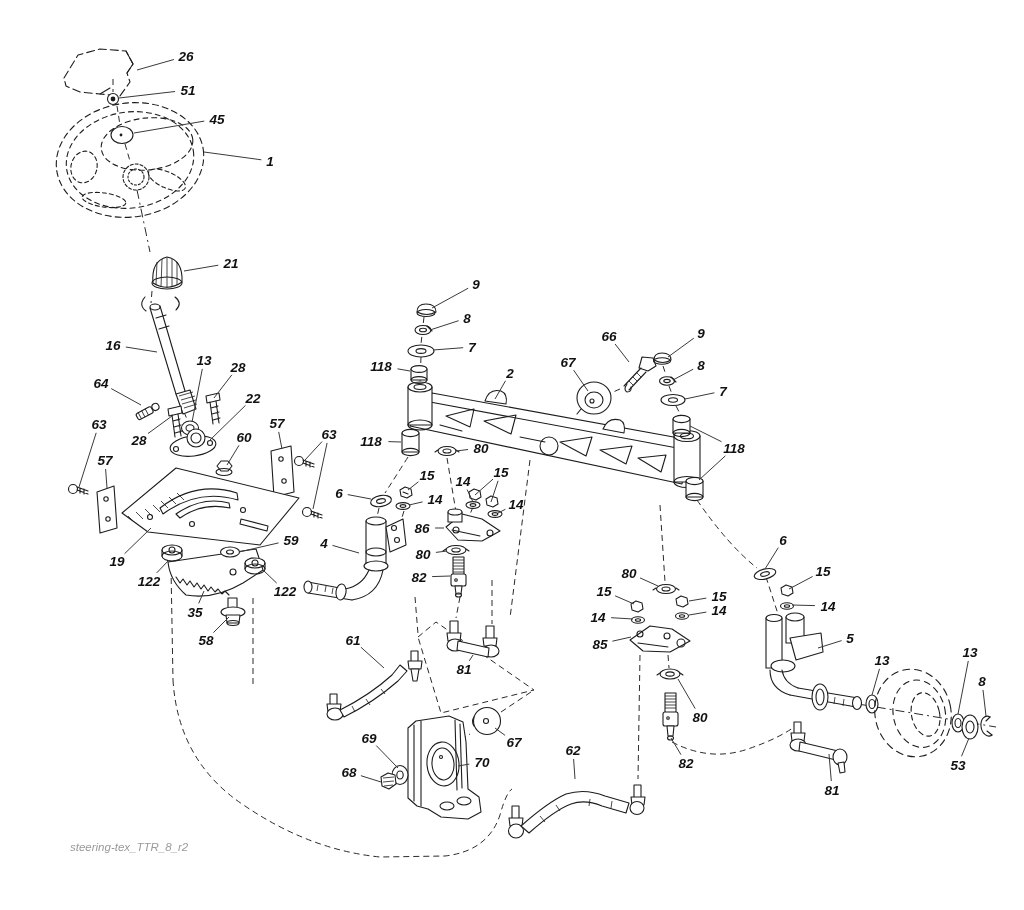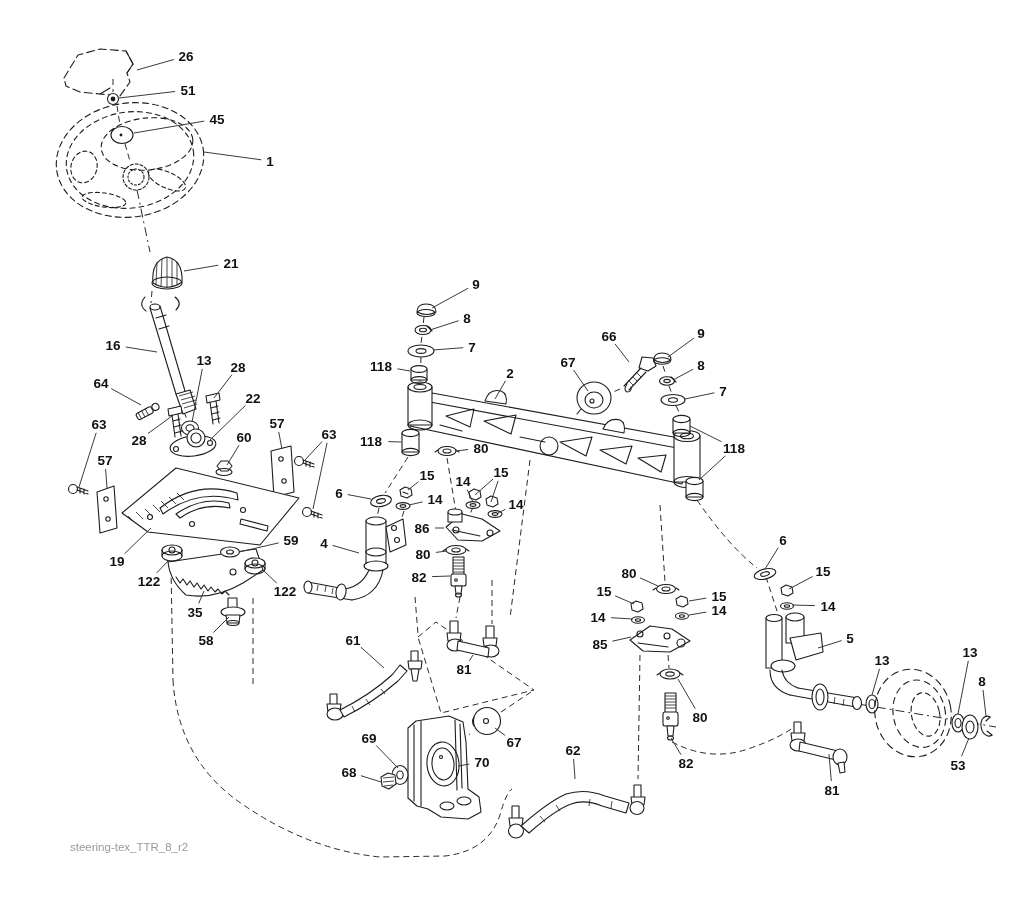--- a/index.html
+++ b/index.html
@@ -1,16 +1,16 @@
 <!DOCTYPE html>
 <html><head>
 <meta charset="utf-8">
 <style>
   html,body{margin:0;padding:0;background:#fff;}
-  .stage{position:relative;width:1024px;height:910px;background:#fff;overflow:hidden;}
+  .stage{position:relative;width:1024px;height:910px;background:#fff;overflow:hidden;font-style:italic;}
   svg{display:block;}
   .ink{stroke:#1d1d1d;stroke-width:1.1;fill:none;stroke-linejoin:round;stroke-linecap:round;}
   .solid{fill:#fff;}
   .dark{fill:#1d1d1d;}
   .ghost{stroke:#2a2a2a;stroke-width:1;fill:none;stroke-dasharray:6 4;}
   .axis{stroke:#2a2a2a;stroke-width:1;fill:none;stroke-dasharray:9 4 2 4;}
   .hatch{stroke:#1d1d1d;stroke-width:.8;fill:none;}
   #callouts line{stroke:#3a3a3a;stroke-width:1;}
   #callouts text{font-family:"Liberation Sans","DejaVu Sans",sans-serif;font-weight:700;font-size:13.5px;fill:#111;text-anchor:middle;dominant-baseline:central;}
   .footer-text{font-family:"Liberation Sans","DejaVu Sans",sans-serif;font-size:11.5px;fill:#9a9a9a;}

